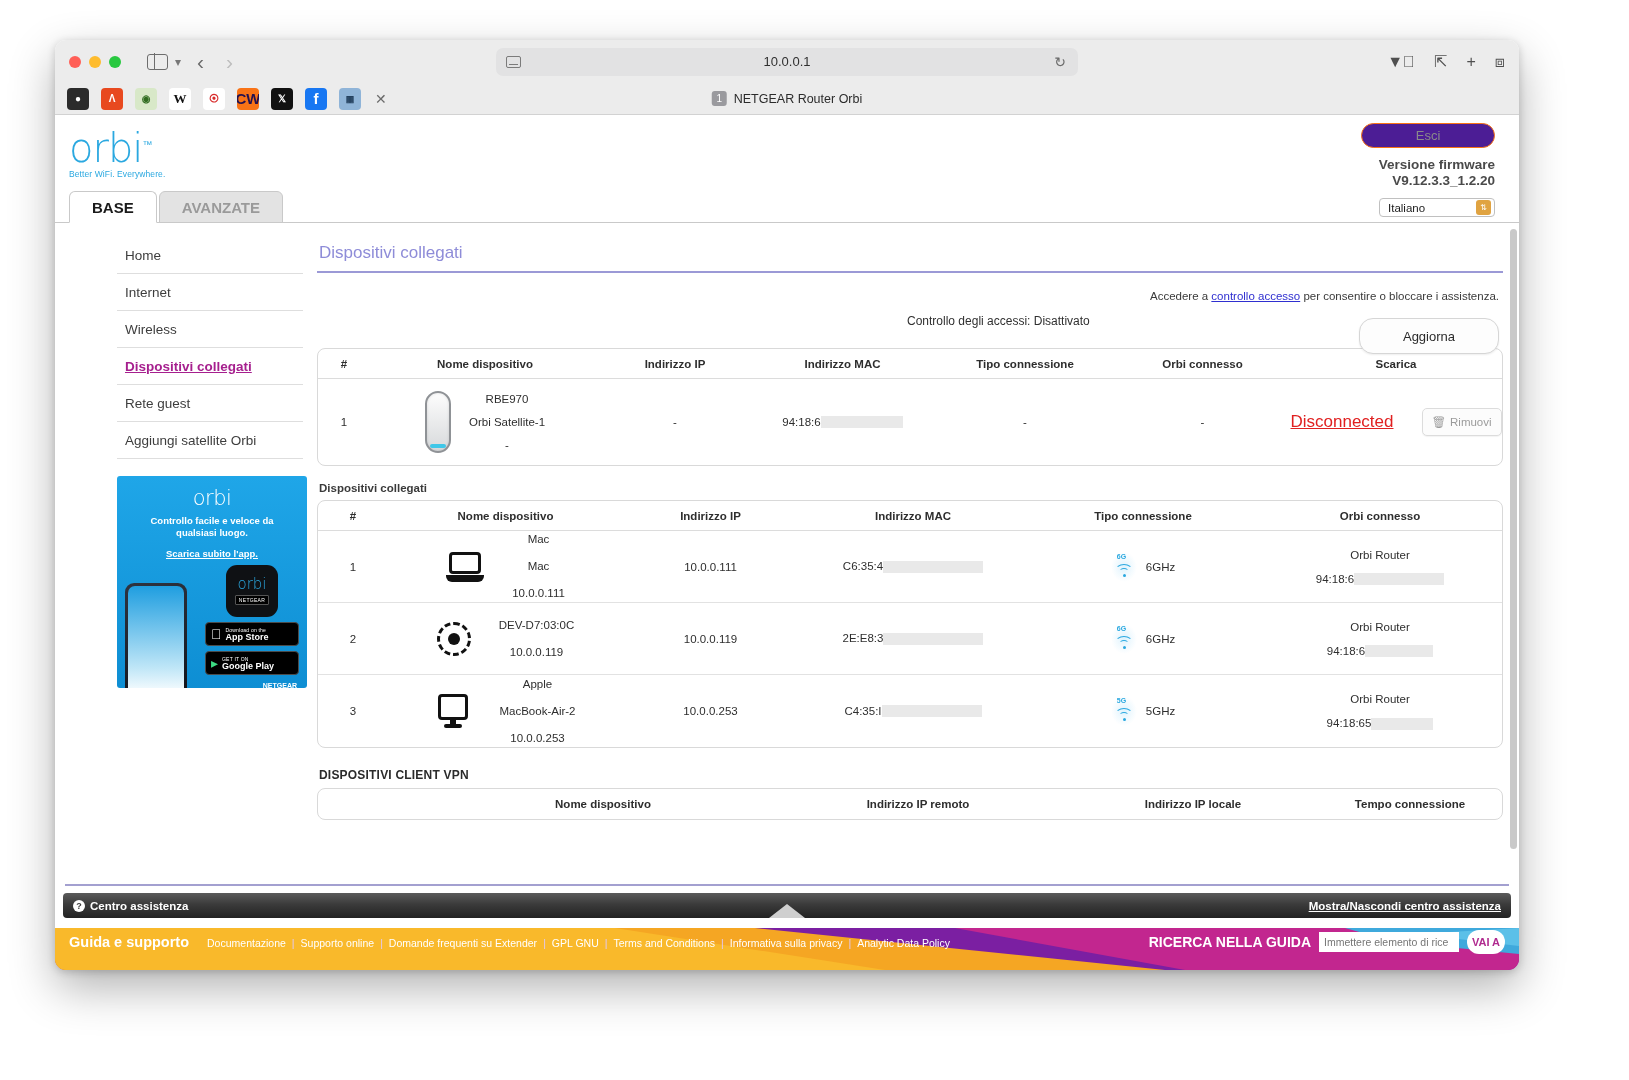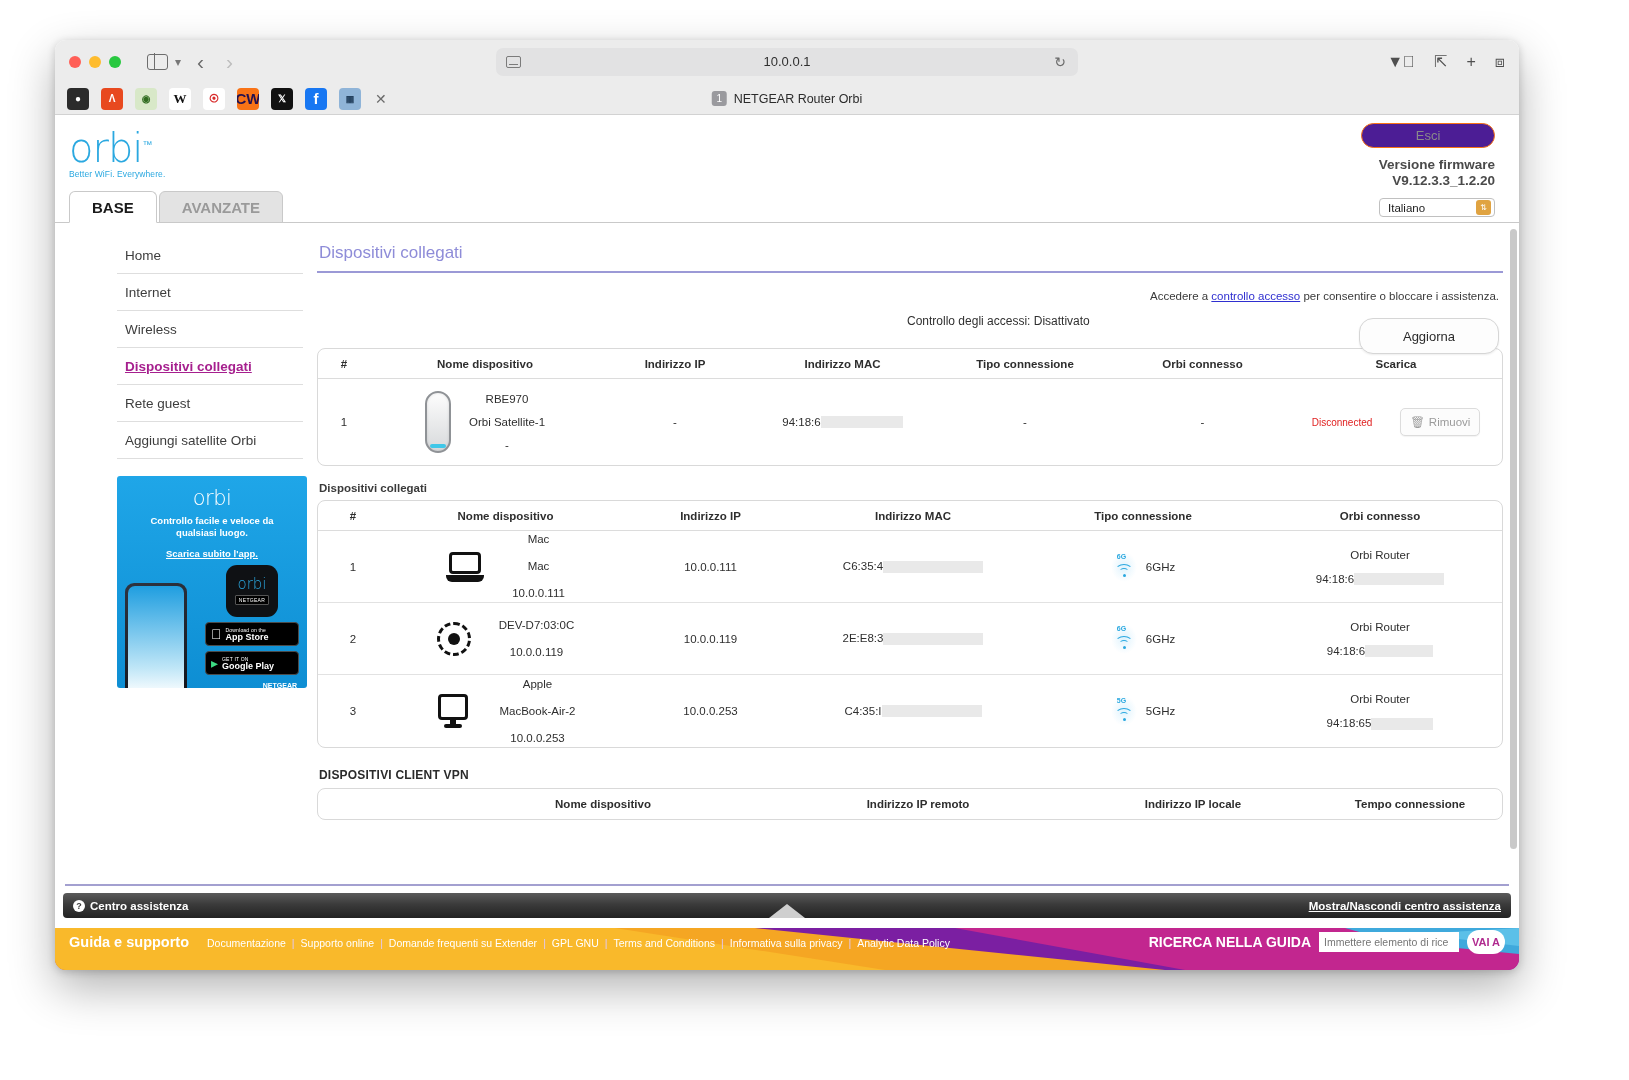--- a/index.html
+++ b/index.html
@@ -190,21 +190,21 @@
   }
   .sec-label { font-size: 11.5px; color: #3a3a3a; font-weight: bold; margin: 2px 0 6px 2px; }
   .tbl {
     border: 1px solid #d9d9d9; border-radius: 8px; overflow: hidden; background: #fff;
   }
   .tr { display: flex; align-items: center; }
   .thead { border-bottom: 1px solid #dcdcdc; height: 30px; }
   .th, .td { font-size: 11.5px; text-align: center; color: #2e2e2e; }
   .th { font-weight: bold; }
   .mask { display:inline-block; background:#e9e9e9; height: 12px; vertical-align: middle; }
-  .status-dis { color: #e02020; font-size: 10px; }
+  .status-dis { color: #e02020; font-size: 17px; text-decoration: underline; }
   .btn-rimuovi {
     border: 1px solid #dcdcdc; border-radius: 5px; background: #fcfcfc;
     height: 28px; width: 80px; font-size: 11.5px; color: #9b9b9b;
     display:flex;align-items:center;justify-content:center;gap:4px;
     box-shadow: 0 1px 1px rgba(0,0,0,.05);
   }
   .satrow { height: 86px; }
   .devrow { height: 72px; border-bottom: 1px solid #e2e2e2; }
   .devrow:last-child { border-bottom: none; }
   .wifi-ic { position: relative; width: 26px; height: 30px; }

